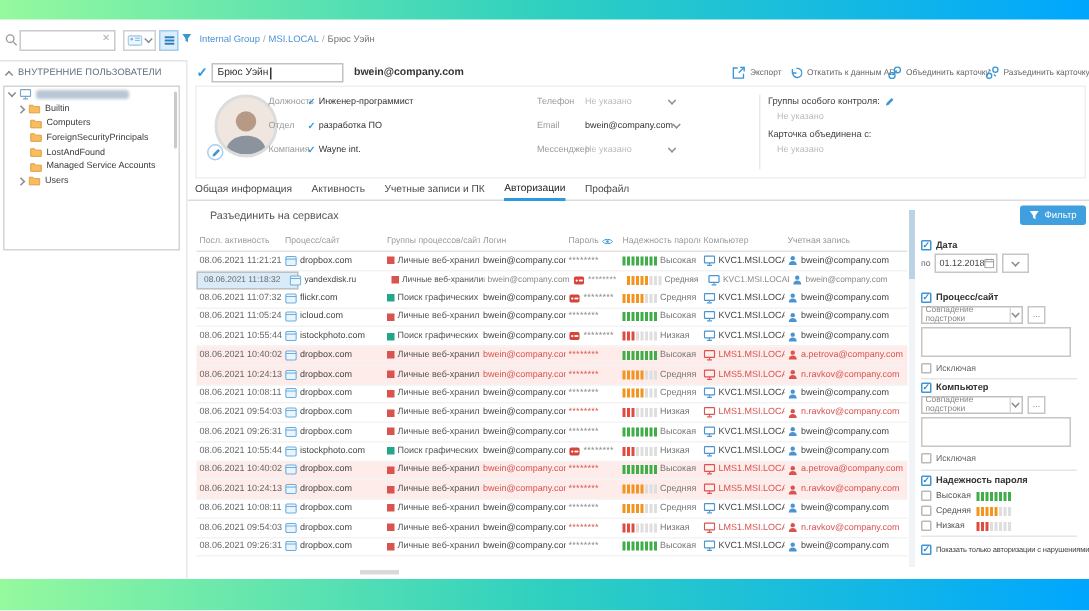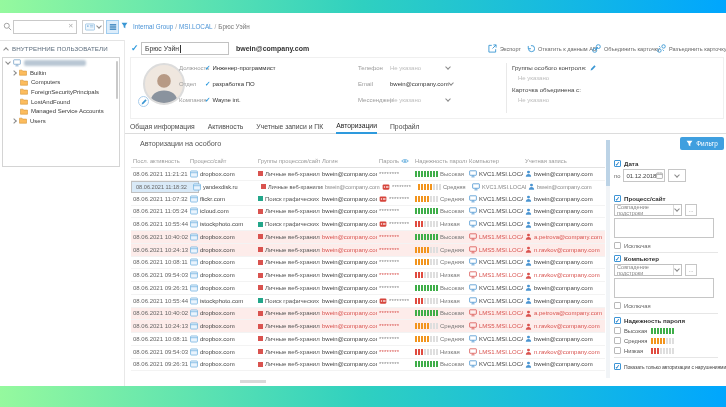--- a/index.html
+++ b/index.html
@@ -339,21 +339,21 @@
 
 <div class="abs tabs" id="tabs">
     <div class="tab">Общая информация</div>
     <div class="tab">Активность</div>
     <div class="tab">Учетные записи и ПК</div>
     <div class="tab active">Авторизации</div>
     <div class="tab">Профайл</div>
   </div>
 <div class="abs tabs-border"></div>
 
-<span class="abs tbl-title">Авторизации на особого</span>
+<span class="abs tbl-title">Разъединить на сервисах</span>
 <div class="abs thead" id="thead">
     <div class="cell" style="width: 57px;">
       <span>Посл. активность</span>
     </div>
     <div class="cell" style="width: 68px;">
       <span>Процесс/сайт</span>
     </div>
     <div class="cell" style="width: 64px;">
       <span>Группы процессов/сайтов</span>
     </div>

